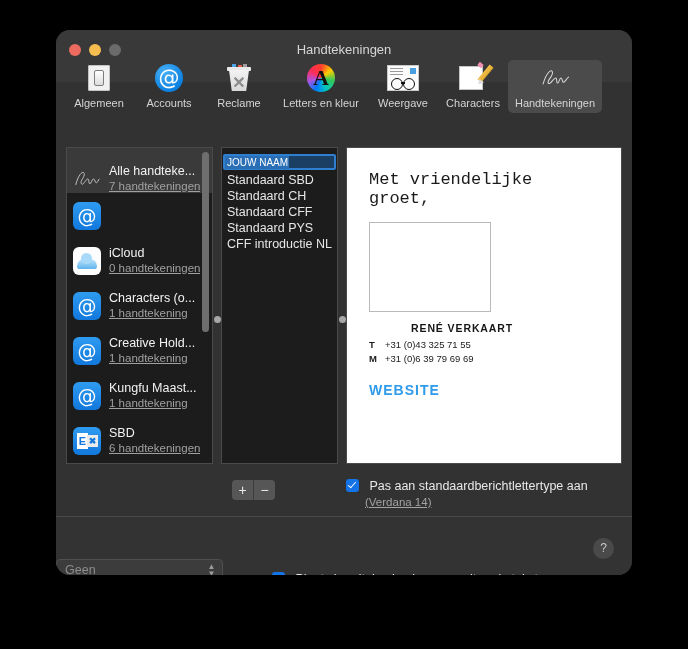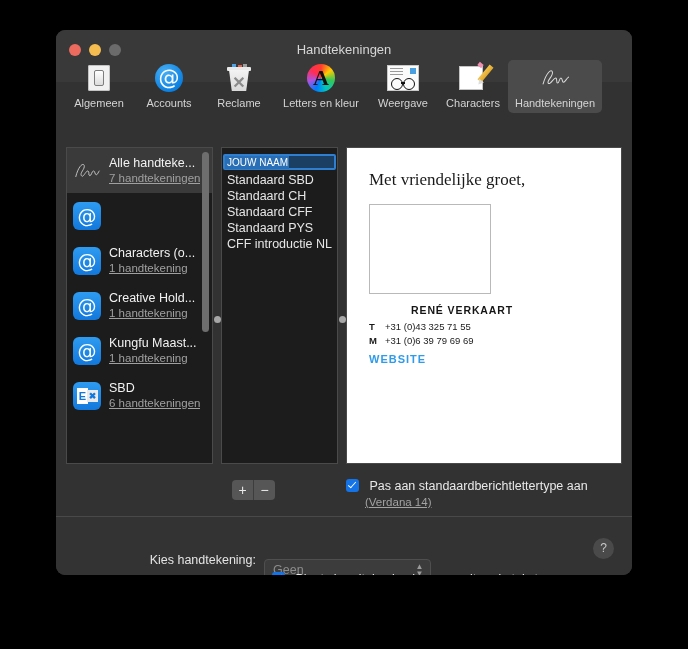--- a/index.html
+++ b/index.html
@@ -13,21 +13,21 @@
     -webkit-font-smoothing: antialiased;
   }
 
   #window {
     position: absolute;
     left: 56px;
     top: 30px;
     width: 576px;
     height: 545px;
     background: #323232;
-    border-radius: 9px;
+    border-radius: 14px;
     overflow: hidden;
     box-shadow: 0 10px 40px rgba(0,0,0,0.8);
   }
 
   
   #titlebar {
     position: relative;
     height: 52px;
     background: #393939;
   }
@@ -214,21 +214,21 @@
   
   .acct-row {
     display: flex;
     align-items: center;
     height: 45px;
     padding: 0 6px;
     gap: 8px;
     box-sizing: border-box;
     cursor: default;
   }
-  .acct-row.selected { background: #3a3a3a; }
+  .acct-row.selected { background: #3a3a3a; align-items: flex-end; }
   .acct-ico { width: 28px; height: 28px; flex: 0 0 28px; }
   .acct-text { overflow: hidden; }
   .acct-name {
     color: #f2f2f2;
     font-size: 12.5px;
     white-space: nowrap;
     overflow: hidden;
     text-overflow: clip;
     line-height: 15px;
   }
@@ -328,44 +328,44 @@
     padding: 0 1px 0 2px;
     white-space: nowrap;
   }
 
   
   #preview-inner { padding: 22px 22px; }
   #greeting {
     color: #1a1a1a;
     font-size: 17px;
     margin-bottom: 14px;
-    font-family: Liberation Serif, serif;
+    font-family: Liberation Mono, monospace;
   }
   #logo-box {
     width: 120px;
     height: 88px;
     border: 1px solid #b9b9b9;
     margin-bottom: 10px;
   }
   #sig-name {
     color: #151515;
     font-size: 10.5px;
     font-weight: bold;
     letter-spacing: 0.9px;
     margin-bottom: 5px;
     padding-left: 42px;
   }
   .sig-line { display: flex; font-size: 9.5px; color: #1a1a1a; margin-bottom: 3px; }
   .sig-line .lbl { width: 16px; font-weight: bold; }
   #sig-website {
     color: #2f9bea;
-    font-size: 11px;
+    font-size: 14px;
     font-weight: bold;
     letter-spacing: 1px;
-    margin-top: 7px;
+    margin-top: 18px;
     cursor: default;
   }
 
   
   #midrow {
     position: absolute;
     left: 10px;
     right: 10px;
     top: 330px;
     height: 40px;
@@ -601,20 +601,31 @@
             <div class="acct-sub">7 handtekeningen</div>
           </div>
         </div>
 
         <div class="acct-row">
           <div class="acct-ico">
               <div class="ico-at-sq">@</div>
             </div>
         </div>
 
+        <div class="acct-row">
+          <div class="acct-ico">
+              <div class="ico-icloud">
+                <div class="cl"></div>
+              </div>
+            </div>
+          <div class="acct-text">
+            <div class="acct-name">iCloud</div>
+            <div class="acct-sub">0 handtekeningen</div>
+          </div>
+        </div>
 
         <div class="acct-row">
           <div class="acct-ico">
               <div class="ico-at-sq">@</div>
             </div>
           <div class="acct-text">
             <div class="acct-name">Characters (o...</div>
             <div class="acct-sub">1 handtekening</div>
           </div>
         </div>
@@ -699,21 +710,20 @@
         <div>
           <span class="chk"></span>
           <span class="opt-label">Pas aan standaardberichtlettertype aan</span>
         </div>
         <div id="font-sub">(Verdana 14)</div>
       </div>
     </div>
 
     <div id="bottom">
       <div id="choose-row">
-        <div id="choose-label">Kies handtekening:</div>
         <div id="choose-select">
           <div id="choose-value">Geen</div>
           <div id="choose-arrows">▲<br>▼</div>
         </div>
       </div>
       <div id="place-row">
         <span class="chk"></span>
         <span class="opt-label">Plaats handtekening boven geciteerde tekst</span>
       </div>
       <div id="help-btn">?</div>

